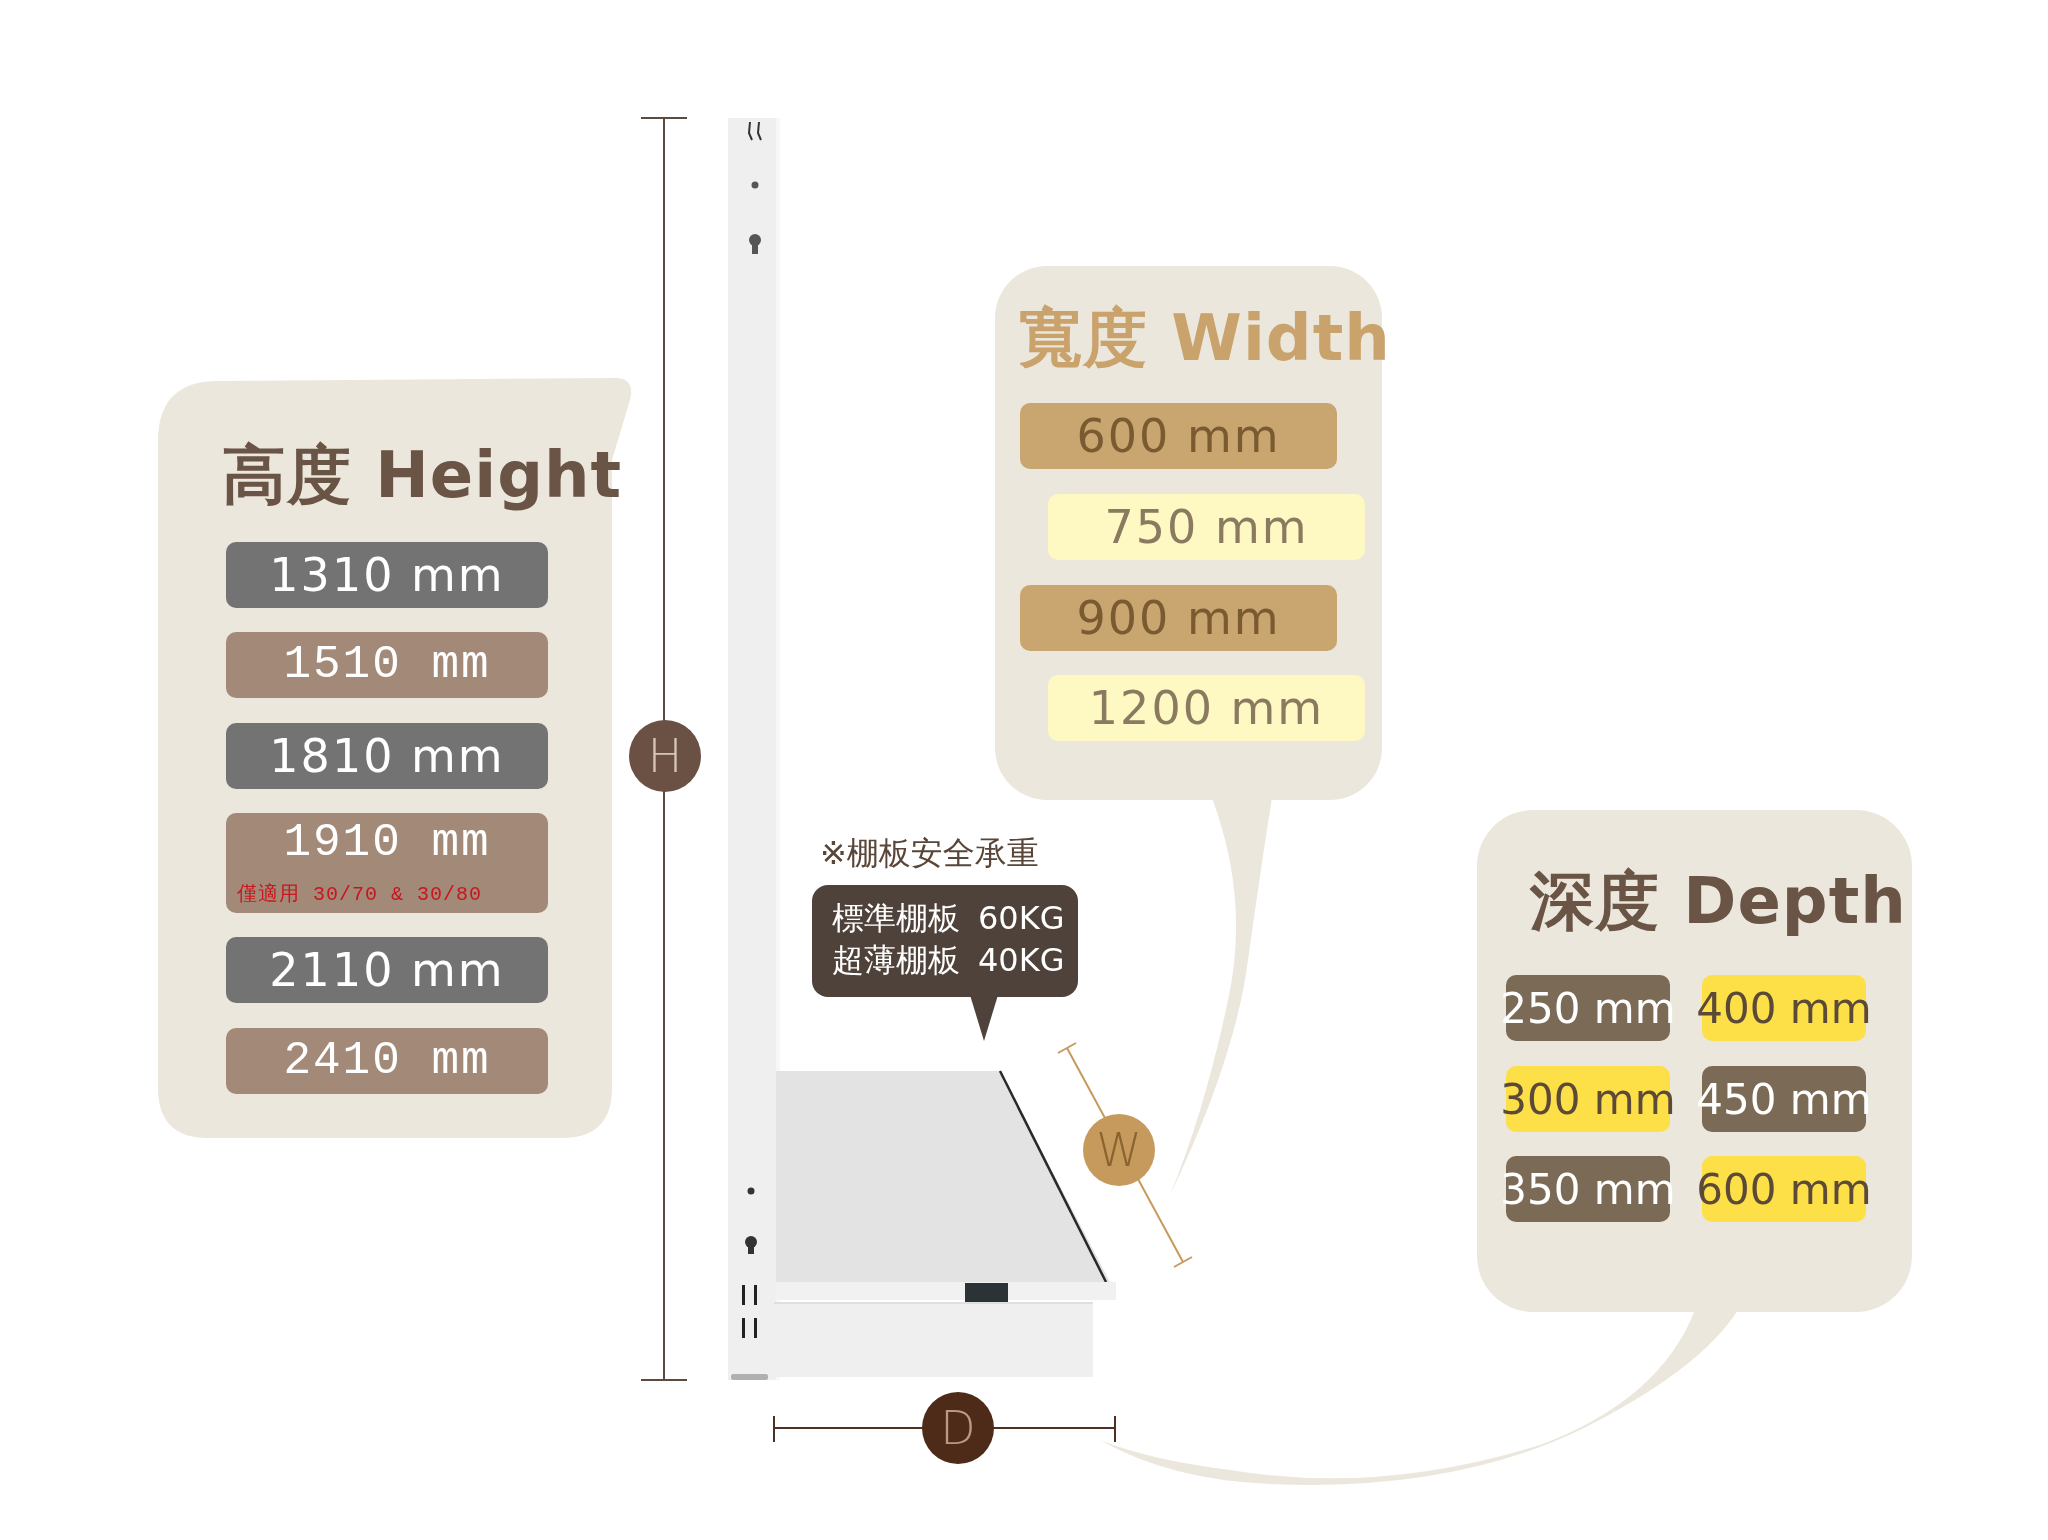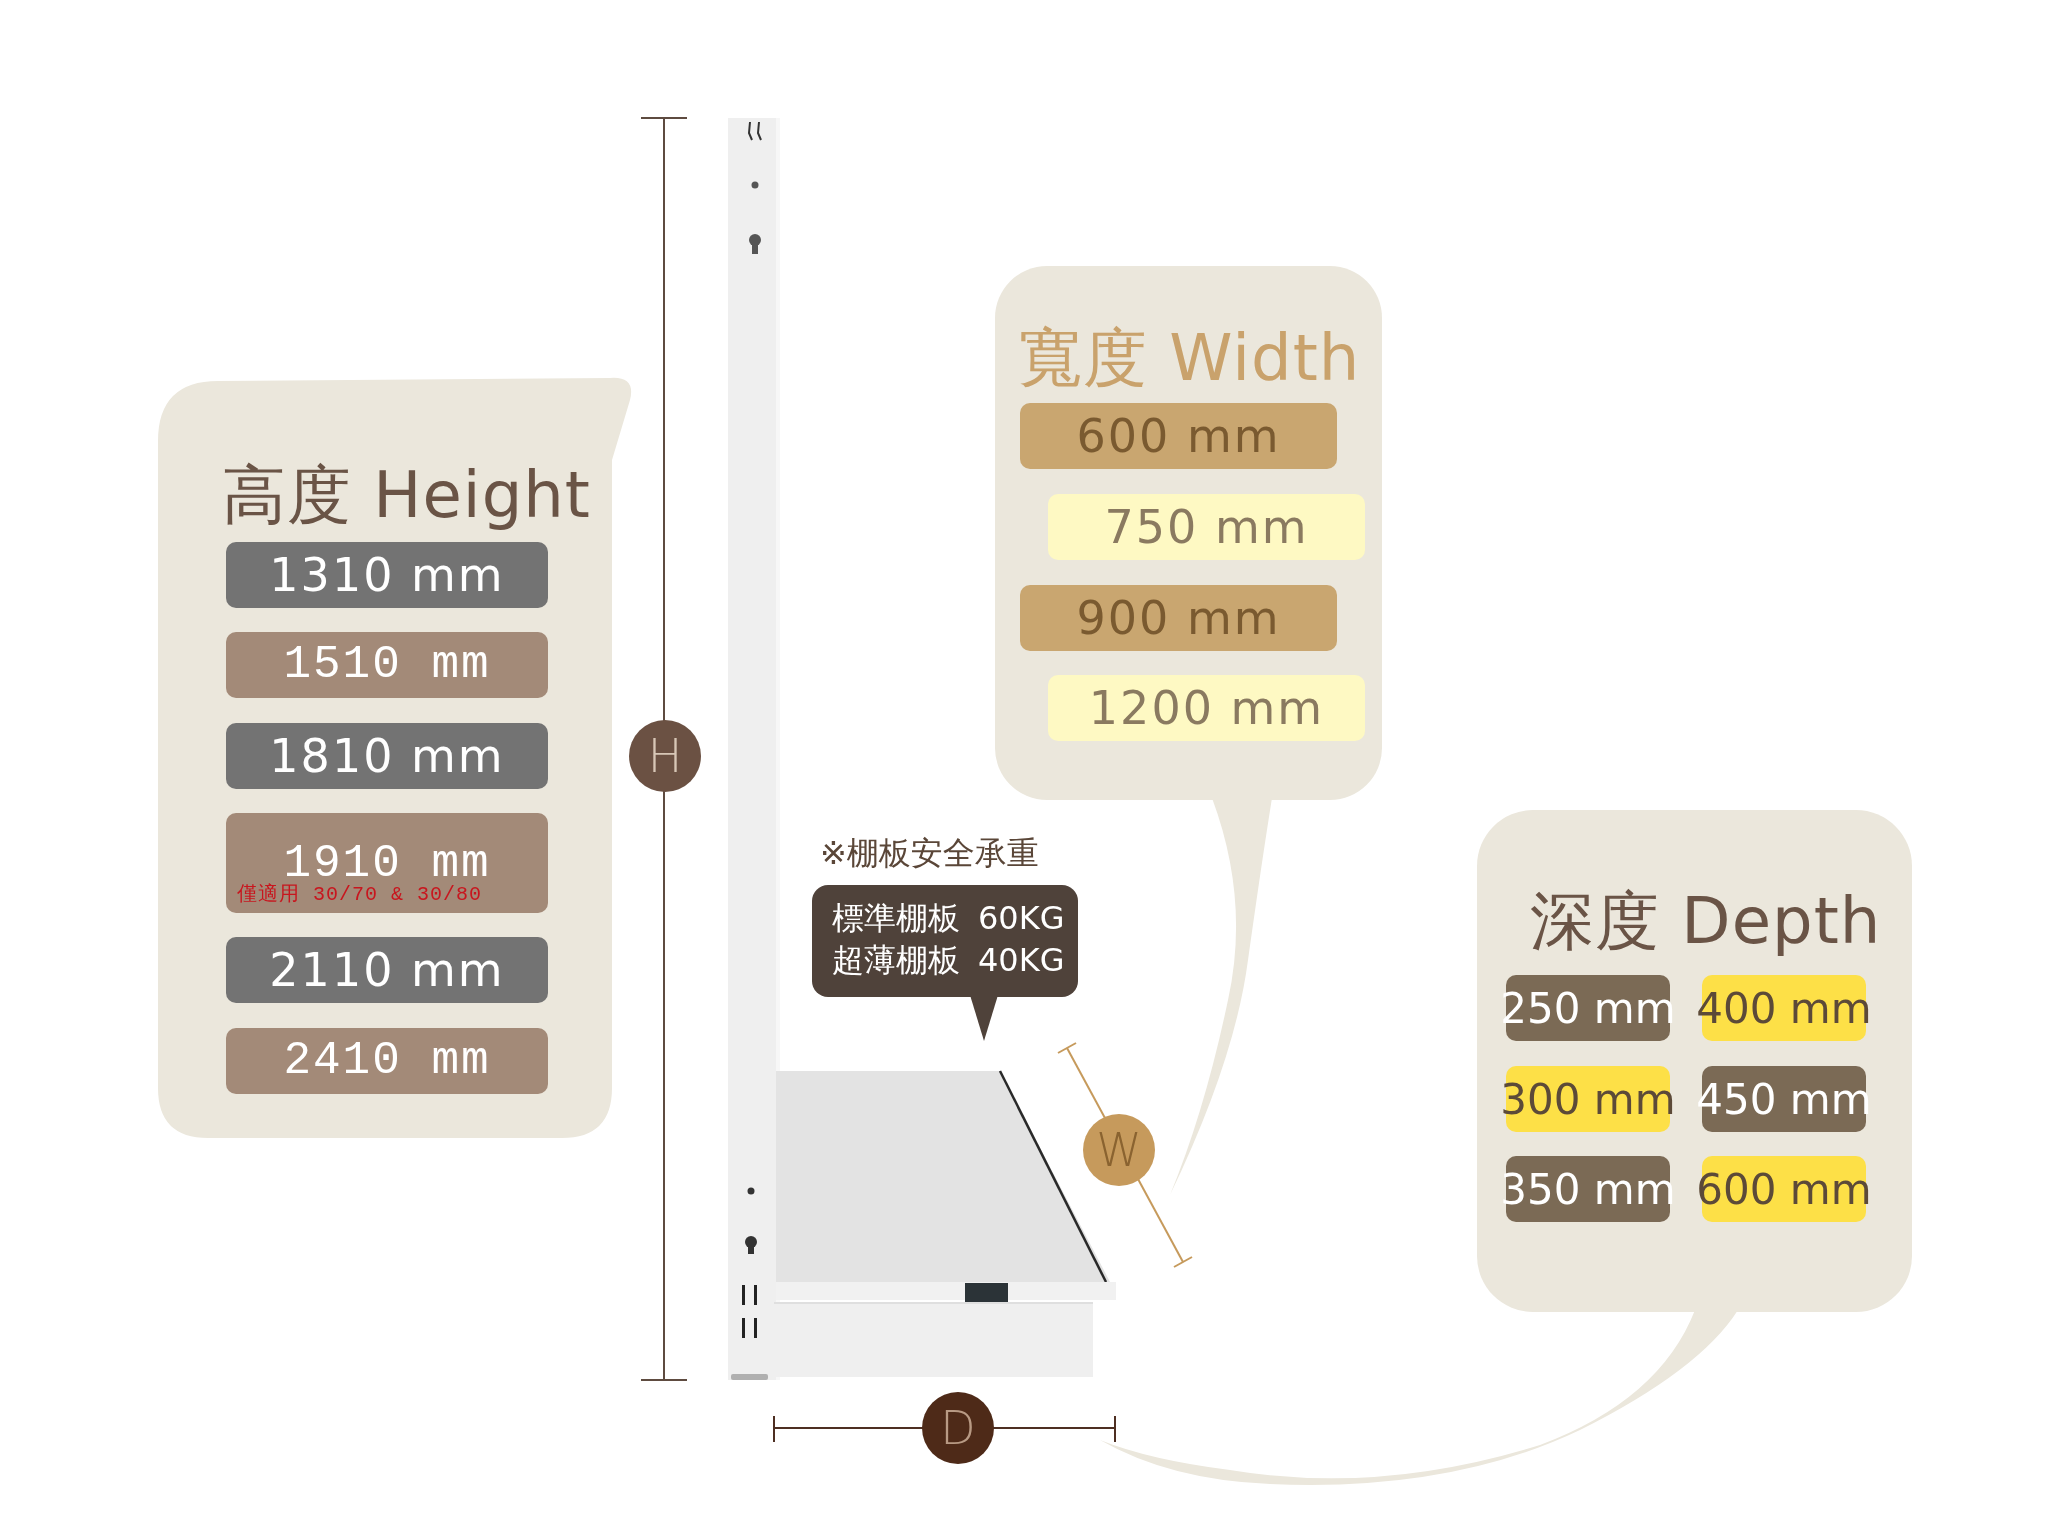--- a/index.html
+++ b/index.html
@@ -1,21 +1,21 @@
 <!DOCTYPE html>
 <html><head>
 <meta charset="utf-8">
 <style>
   html, body { margin: 0; padding: 0; background: #ffffff; }
   body { width: 2048px; height: 1540px; position: relative; overflow: hidden;
          font-family: "DejaVu Sans", "Liberation Sans", sans-serif; }
   .abs { position: absolute; }
   svg.layer { position: absolute; left: 0; top: 0; width: 2048px; height: 1540px; }
 
-  .bubble-title { position: absolute; font-weight: 400; white-space: nowrap; letter-spacing: 1px; margin-top: 20px; }
+  .bubble-title { position: absolute; font-weight: 700; white-space: nowrap; letter-spacing: 1px; }
   .badge { position: absolute; border-radius: 10px; display: flex; align-items: center;
            justify-content: center; white-space: nowrap; letter-spacing: 2px; cursor: pointer; }
 
   
   #height-title { left: 222px; top: 432px; font-size: 64px; color: #6a5446; }
   .h-badge { left: 226px; width: 322px; height: 66px; font-size: 46px; color: #ffffff; }
   .h-dark { background: #737373; }
   .h-light { background: #a38a78; font-family: Liberation Mono, monospace; }
   .h-note { position: absolute; left: 11px; right: 0; bottom: 6px; 
             font-size: 20px; color: #c8161e; letter-spacing: 1px; }
@@ -104,21 +104,21 @@
     <line x1="1058" y1="1053" x2="1076" y2="1043"></line>
     <line x1="1067" y1="1048" x2="1183" y2="1262"></line>
     <line x1="1174" y1="1267" x2="1192" y2="1257"></line>
   </g>
 </svg>
 
 <div id="height-title" class="bubble-title">高度 Height</div>
 <div class="badge h-badge h-dark" style="top:542px">1310 mm</div>
 <div class="badge h-badge h-light" style="top:632px">1510 mm</div>
 <div class="badge h-badge h-dark" style="top:723px">1810 mm</div>
-<div class="badge h-badge h-light" style="top:813px; height:100px; align-items:flex-start; padding-top:25px; box-sizing:border-box;">
+<div class="badge h-badge h-light" style="top:813px; height:100px; align-items:flex-start; padding-top:4px; box-sizing:border-box;">
   <span>1910 mm</span>
   <span class="h-note">僅適用 30/70 &amp; 30/80</span>
 </div>
 <div class="badge h-badge h-dark" style="top:937px">2110 mm</div>
 <div class="badge h-badge h-light" style="top:1028px">2410 mm</div>
 
 <div id="width-title" class="bubble-title">寬度 Width</div>
 <div class="badge w-badge w-gold" style="top:403px">600 mm</div>
 <div class="badge w-badge w-tan" style="top:494px">750 mm</div>
 <div class="badge w-badge w-gold" style="top:585px">900 mm</div>

